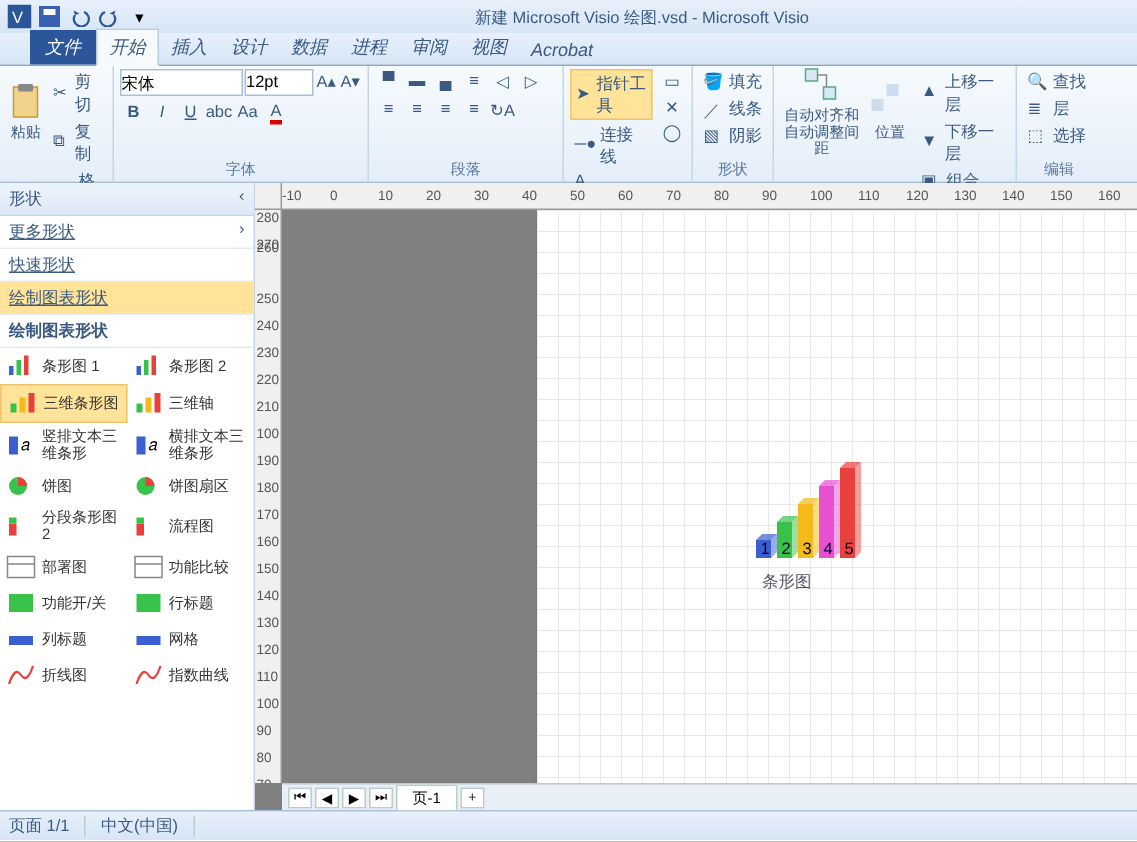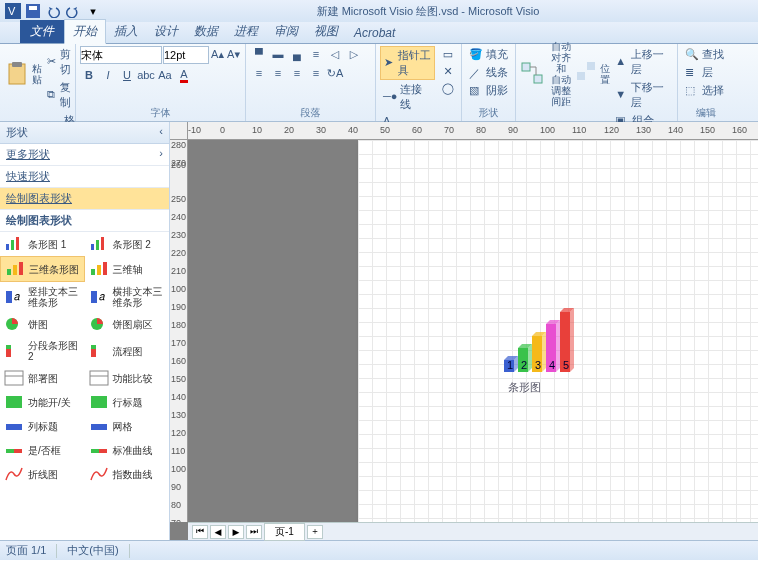--- a/index.html
+++ b/index.html
@@ -12,21 +12,21 @@
 
 .menutabs { height: 22px; background: linear-gradient(#e8f0fb,#d6e5f5); display: flex; align-items: flex-end; padding-left: 20px; border-bottom:1px solid #8ba7c7;font-style:italic;}
 .menutabs .file-tab { background: #2b579a; color: #fff; padding: 3px 10px; font-size: 12px; }
 .menutabs .tab { padding: 3px 8px; color: #3b5a82; font-size: 12px; cursor:pointer;}
 .menutabs .tab.active { background: #f6fafd; border:1px solid #b8cde2; border-bottom:1px solid #f6fafd; margin-bottom:-1px;}
 
 .ribbon { height: 78px; background: linear-gradient(#f6fafd,#e4eef9); display: flex; border-bottom:1px solid #a9bfd6;}
 .ribbon-group { border-right: 1px solid #c4d5e8; padding: 2px 4px 0 4px; display: flex; flex-direction: column; }
 .ribbon-group .body { flex:1; display:flex; align-items:flex-start; gap:2px;}
 .ribbon-group .label { text-align: center; color: #5a7aa0; font-size: 10px; padding-bottom:1px;}
-.btn-lg { width: 38px; height: 56px; display: flex; flex-direction: row; align-items: center; justify-content: center; gap:2px; cursor:pointer;}
+.btn-lg { width: 38px; height: 56px; display: flex; flex-direction: column; align-items: center; justify-content: center; gap:2px; cursor:pointer;}
 .btn-lg .ico { width: 26px; height: 26px; }
 .btn-lg .txt { font-size: 10px; color:#3b5a82; text-align:center; line-height:1.1;}
 .btn-sm { display:flex; align-items:center; gap:3px; padding:1px 3px; color:#3b5a82; font-size:10px; cursor:pointer;}
 .btn-sm .ico { width:14px; height:14px;}
 .stack { display:flex; flex-direction:column; gap:1px;}
 select.combo, input.combo { border:1px solid #a9bfd6; background:#fff; font-size:11px; height:18px;}
 .font-combo { width:82px;}
 .size-combo { width:46px;}
 .icon-row { display:flex; gap:1px;}
 .mini-btn { width:18px; height:16px; display:flex; align-items:center; justify-content:center; border:1px solid transparent; cursor:pointer; color:#3b5a82;}
@@ -461,40 +461,20 @@
             </div>
             <div class="lbl">列标题</div>
           </div>
           <div class="shape-cell">
             <div class="thumb">
               <svg width="20" height="16">
                 <rect x="2" y="6" width="16" height="6" fill="#3a5fd0"></rect>
               </svg>
             </div>
             <div class="lbl">网格</div>
-          </div>
-        </div>
-        <div class="shape-row">
-          <div class="shape-cell">
-            <div class="thumb">
-              <svg width="20" height="16">
-                <rect x="2" y="7" width="8" height="4" fill="#39c24a"></rect>
-                <rect x="10" y="7" width="8" height="4" fill="#e8403a"></rect>
-              </svg>
-            </div>
-            <div class="lbl">是/否框</div>
-          </div>
-          <div class="shape-cell">
-            <div class="thumb">
-              <svg width="20" height="16">
-                <rect x="2" y="7" width="8" height="4" fill="#39c24a"></rect>
-                <rect x="10" y="7" width="8" height="4" fill="#e8403a"></rect>
-              </svg>
-            </div>
-            <div class="lbl">标准曲线</div>
           </div>
         </div>
         <div class="shape-row">
           <div class="shape-cell">
             <div class="thumb">
               <svg width="20" height="16">
                 <path d="M2 14 Q6 2 10 8 T18 2" fill="none" stroke="#e8403a" stroke-width="1.5"></path>
               </svg>
             </div>
             <div class="lbl">折线图</div>

